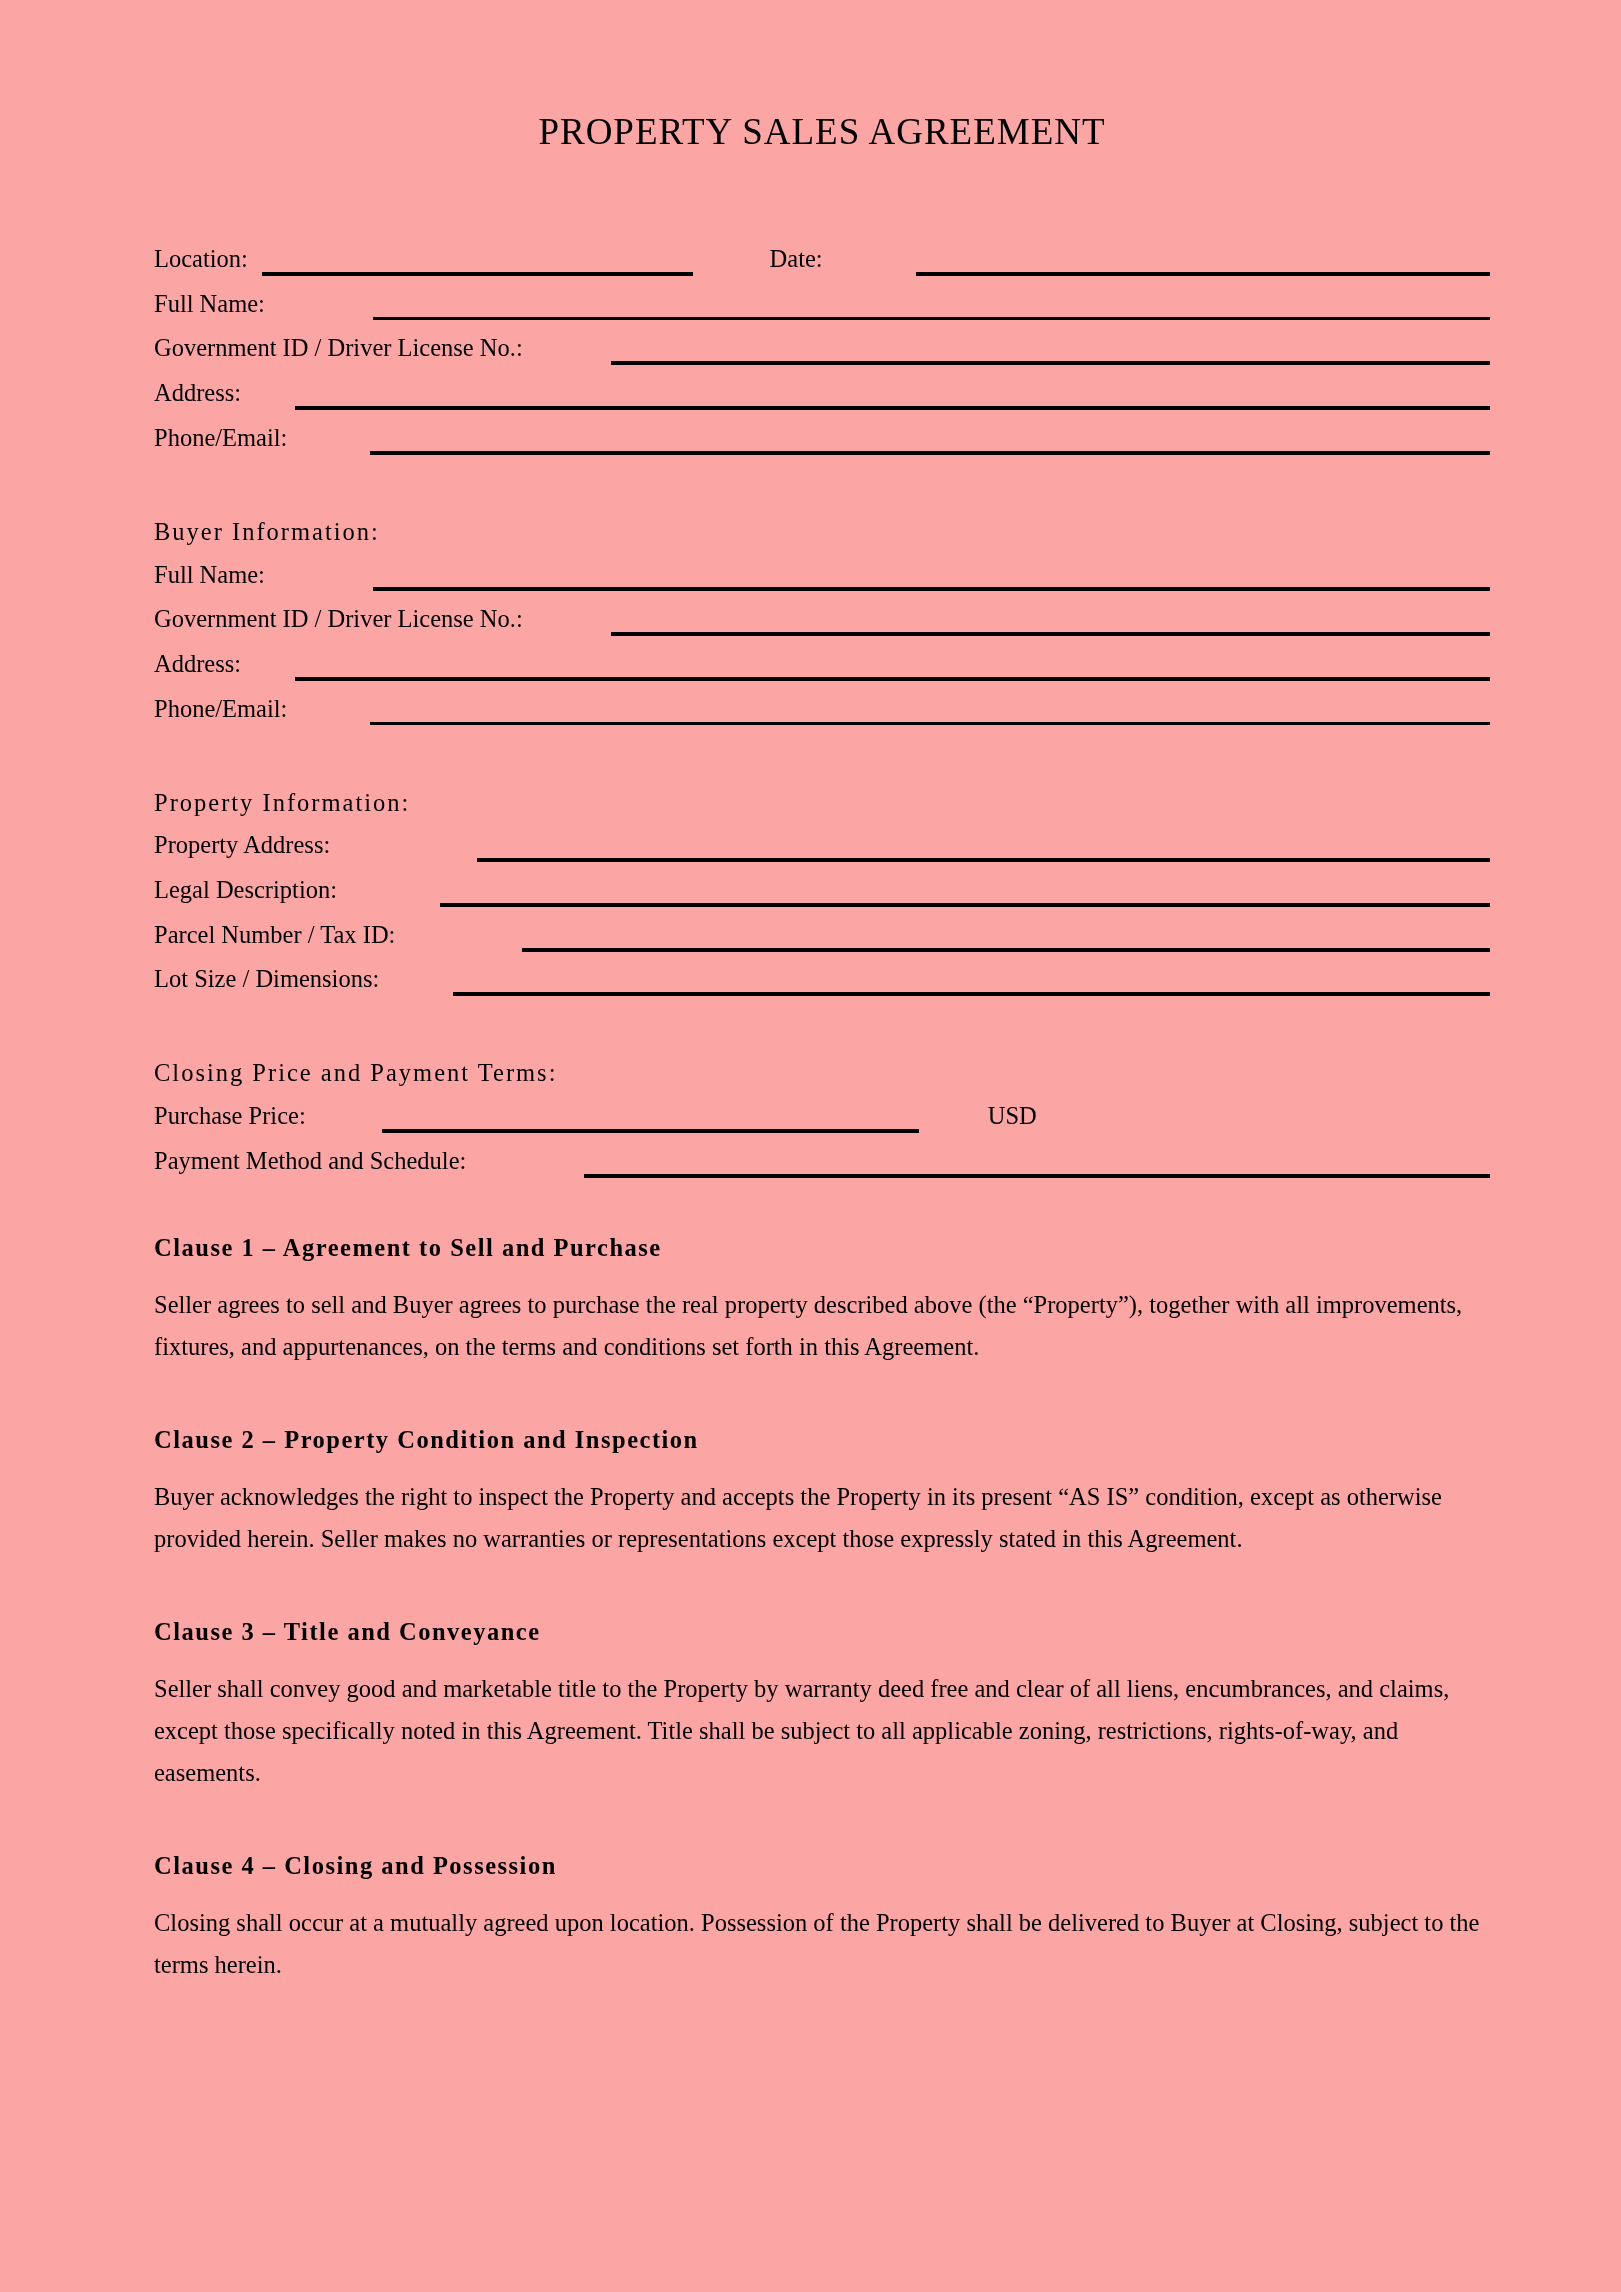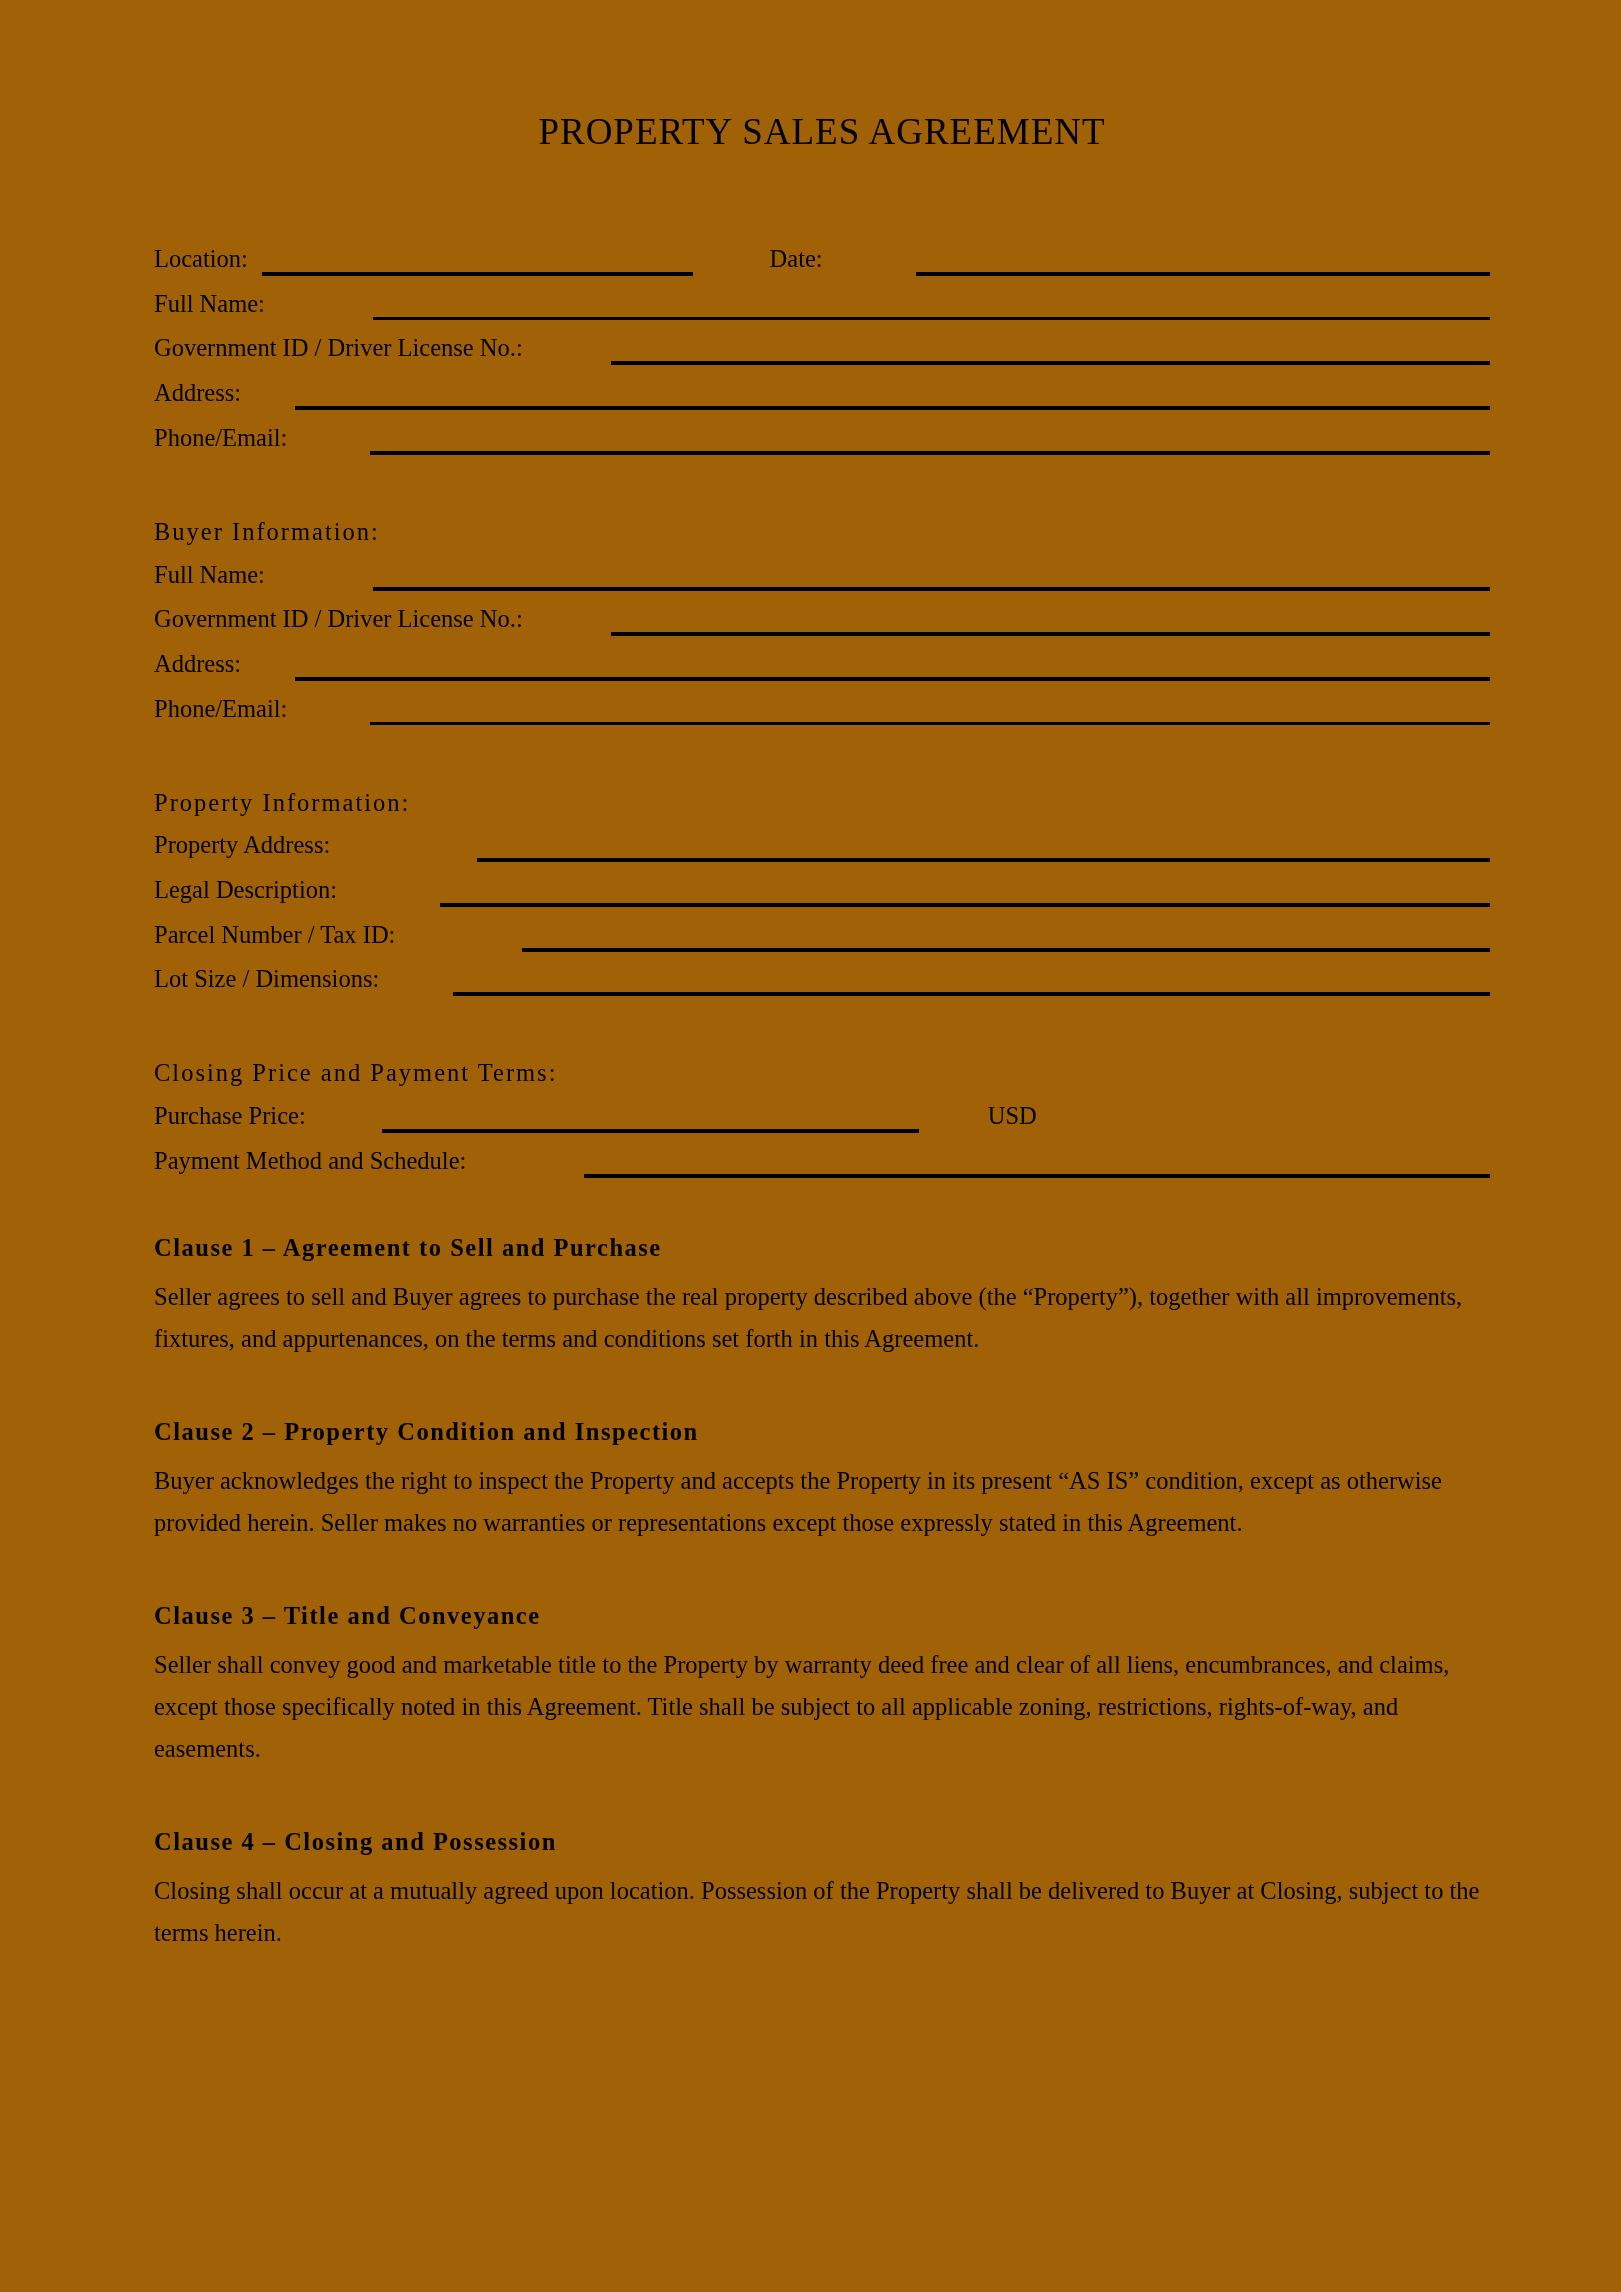--- a/index.html
+++ b/index.html
@@ -1,19 +1,19 @@
 <!DOCTYPE html>
 <html><head>
 <meta charset="utf-8">
 <style>
   * { margin:0; padding:0; box-sizing:border-box; }
   html,body { background:#ffffff; }
   .page {
     width:1621px; height:2293px;
-    background:#a16207; color:#000000;
+    background:#fca5a5; color:#000000;
     font-family:"Liberation Serif","DejaVu Serif",serif;
     padding:110px 131px 0 154px;
     overflow:hidden;
   }
   .title {
     font-size:37px; font-weight:normal;
     text-align:center; letter-spacing:1px;
     line-height:43px;
   }
   .row {
@@ -32,21 +32,21 @@
     font-size:24.5px; font-weight:normal;
     letter-spacing:2px; line-height:31px;
     margin:63px 0 11.8px 0;
   }
   .clause { margin-top:55px; }
   .clause-heading {
     font-size:24.5px; font-weight:bold;
     letter-spacing:1.5px; line-height:33px;
   }
   .clause-body {
-    margin-top:12px;
+    margin-top:20px;
     font-size:24.5px; line-height:42px;
   }
   .usd { margin-left:69px; }
 </style>
 </head>
 <body>
 
 <div class="page">
 
   <h1 class="title">PROPERTY SALES AGREEMENT</h1>

